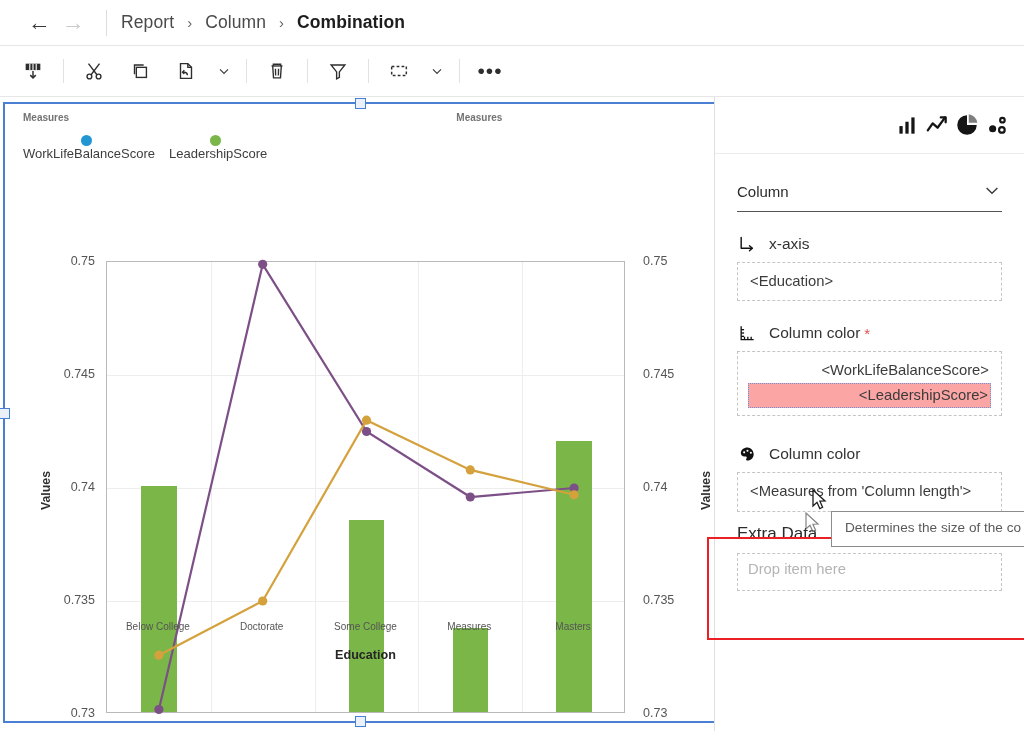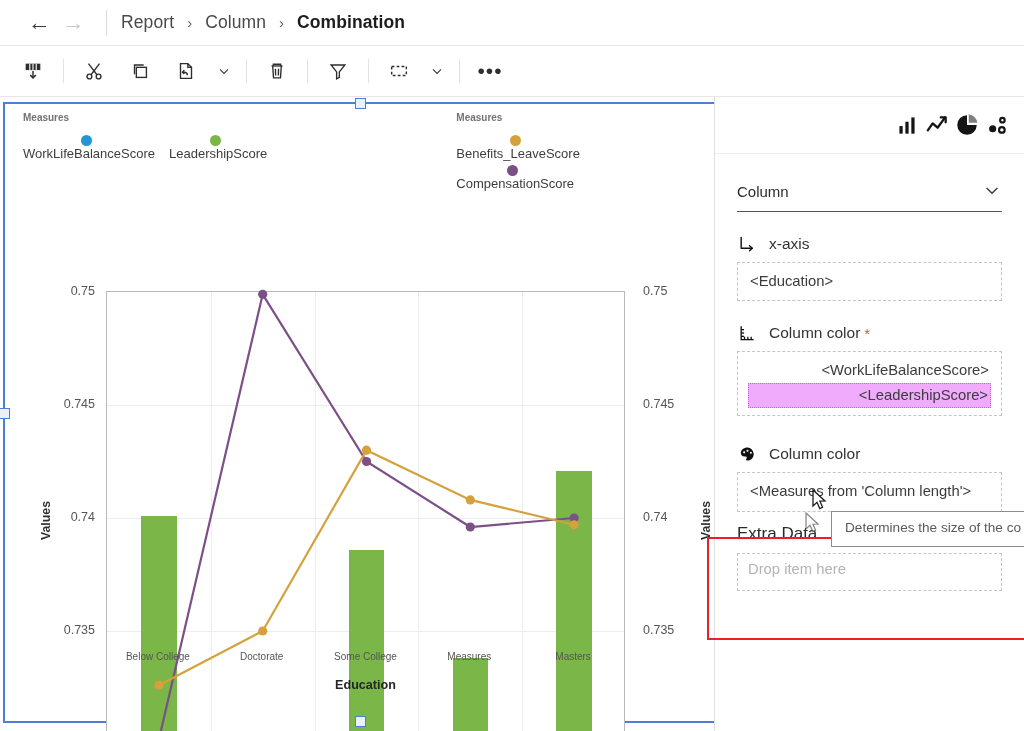--- a/index.html
+++ b/index.html
@@ -121,21 +121,21 @@
   .field-head .ficon{ width:22px;height:20px;margin-right:10px;flex:none;color:#111;}
   .field-head .ftitle{ font-size:15.5px; color:#333; }
   .req{ color:#e04f4f; font-size:15px; margin-left:4px; }
   .warn{ margin-left:auto; color:#e8a33d; font-size:17px; }
   .drop-zone{
     border:1px dashed #c5c5c5; min-height:38px; padding:7px 10px;
     font-size:14.8px; color:#3b3b3b; background:#fff;
   }
   .drop-zone.placeholder{ color:#b4b4b4; }
   .chip{ padding:1px 2px; line-height:1.45; }
-  .chip.sel{ border:1.4px dotted #6f8fd8; background:#f0abfc; }
+  .chip.sel{ border:1.4px dotted #6f8fd8; background:#fca5a5; }
 
   #collen-highlight{
     position:absolute; left:-8px; right:-8px; top:214px; height:103px;
     border:2.5px solid #ec2024; pointer-events:none; z-index:30;
   }
 
   
   #tooltip{
     position:absolute; left:831px; top:414px; width:205px; height:36px;
     background:#fff; border:1px solid #8c8c8c; z-index:35;
@@ -247,30 +247,20 @@
             <span class="legend-label">WorkLifeBalanceScore</span>
           </div>
           <div class="legend-item">
             <span class="dot" style="background:#7ab648"></span>
             <span class="legend-label">LeadershipScore</span>
           </div>
         </div>
       </div>
       <div class="legend-group g2">
         <div class="legend-title">Measures</div>
-        <div class="legend-items" style="max-width:200px">
-          <div class="legend-item">
-            <span class="dot" style="background:#d4a13c"></span>
-            <span class="legend-label">Benefits_LeaveScore</span>
-          </div>
-          <div class="legend-item">
-            <span class="dot" style="background:#7d4f87"></span>
-            <span class="legend-label">CompensationScore</span>
-          </div>
-        </div>
       </div>
     </div>
 
     <div id="plot-wrap">
       <div id="ylabel-left" style="left:34px; top:345px;">Values</div>
       <div id="ylabel-right" style="left:694px; top:345px;">Values</div>
 
       <div id="plot-area">
 
         <div class="gridline" style="top: 339px;"></div>

